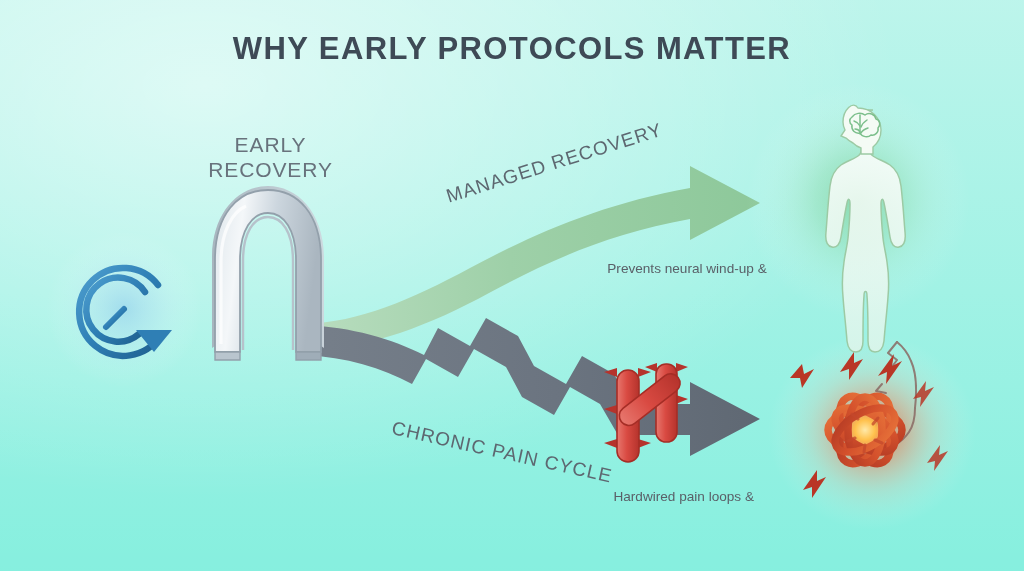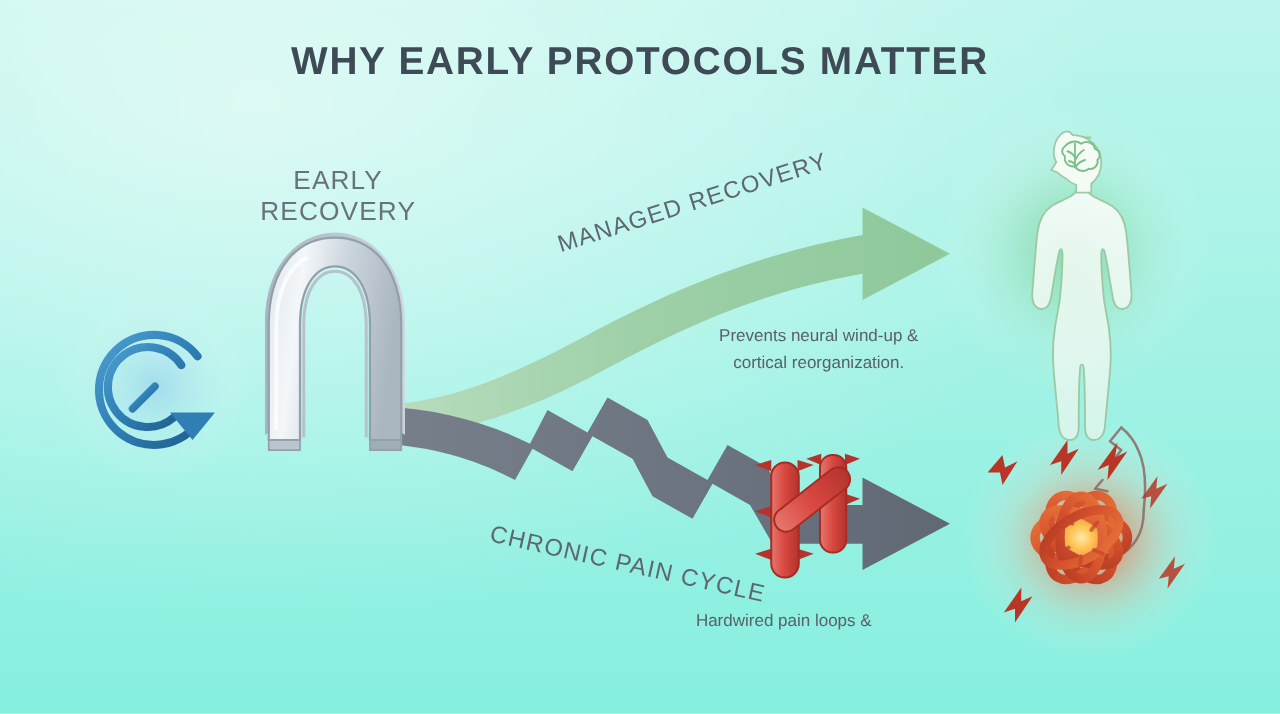--- a/index.html
+++ b/index.html
@@ -79,22 +79,22 @@
   
   .caption {
     position: absolute;
     width: 230px;
     text-align: center;
     font-size: 13.6px;
     line-height: 21px;
     color: #5a6068;
     z-index: 40;
   }
-  .caption.green { left: 540px; top: 258px; }
-  .caption.red   { left: 512px; top: 486px; }
+  .caption.green { left: 572px; top: 258px; }
+  .caption.red   { left: 524px; top: 486px; text-align: right; }
   .caption span { display: block; }
 
   
   .layer {
     position: absolute;
     left: 0; top: 0;
     width: 1024px;
     height: 571px;
   }
   .layer.paths { z-index: 10; }
@@ -386,20 +386,19 @@
     <div>EARLY</div>
     <div>RECOVERY</div>
   </div>
 
   <div class="branch-label green">MANAGED RECOVERY</div>
 
   <div class="branch-label grey">CHRONIC PAIN CYCLE</div>
 
   <div class="caption green">
     <span>Prevents neural wind-up &amp;</span>
-    <span>cortical reorganization.</span>
   </div>
 
   <div class="caption red">
     <span>Hardwired pain loops &amp;</span>
   </div>
 
 </div>
 
 </body></html>

